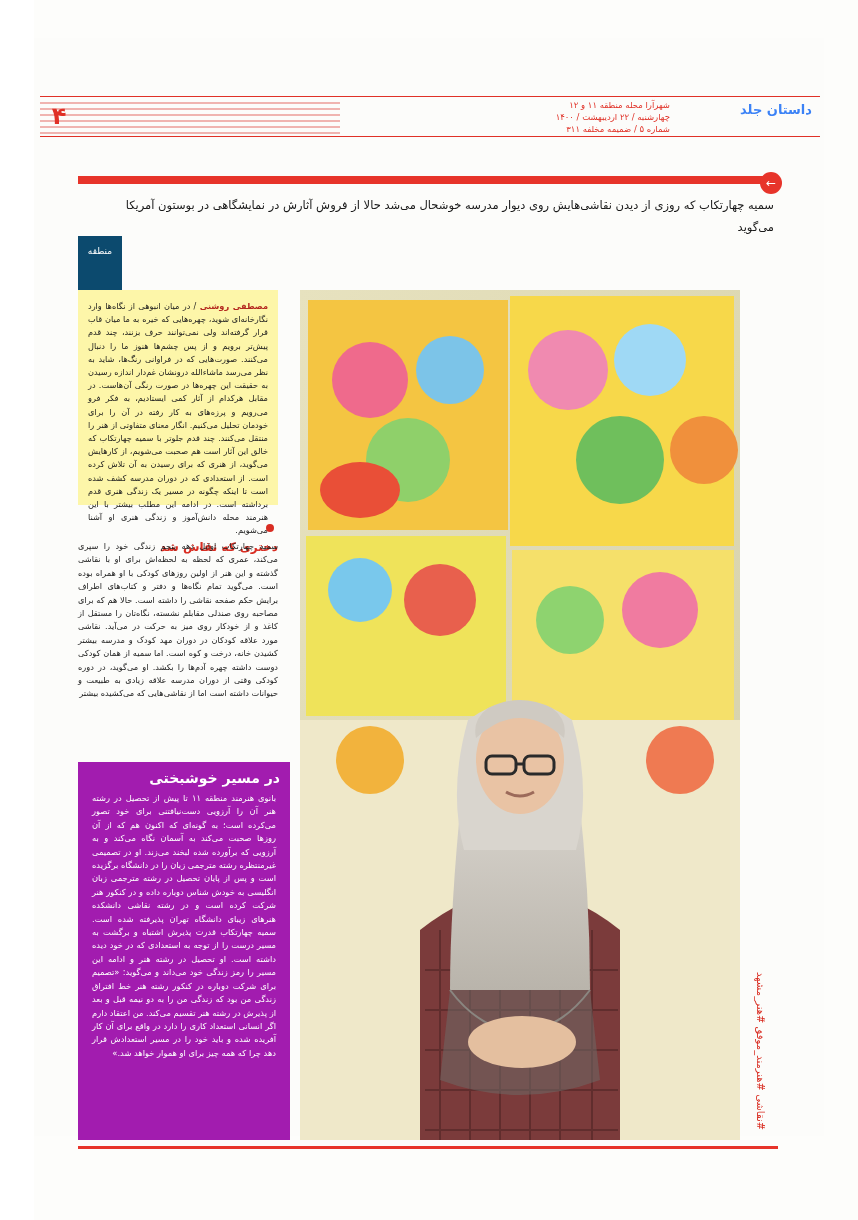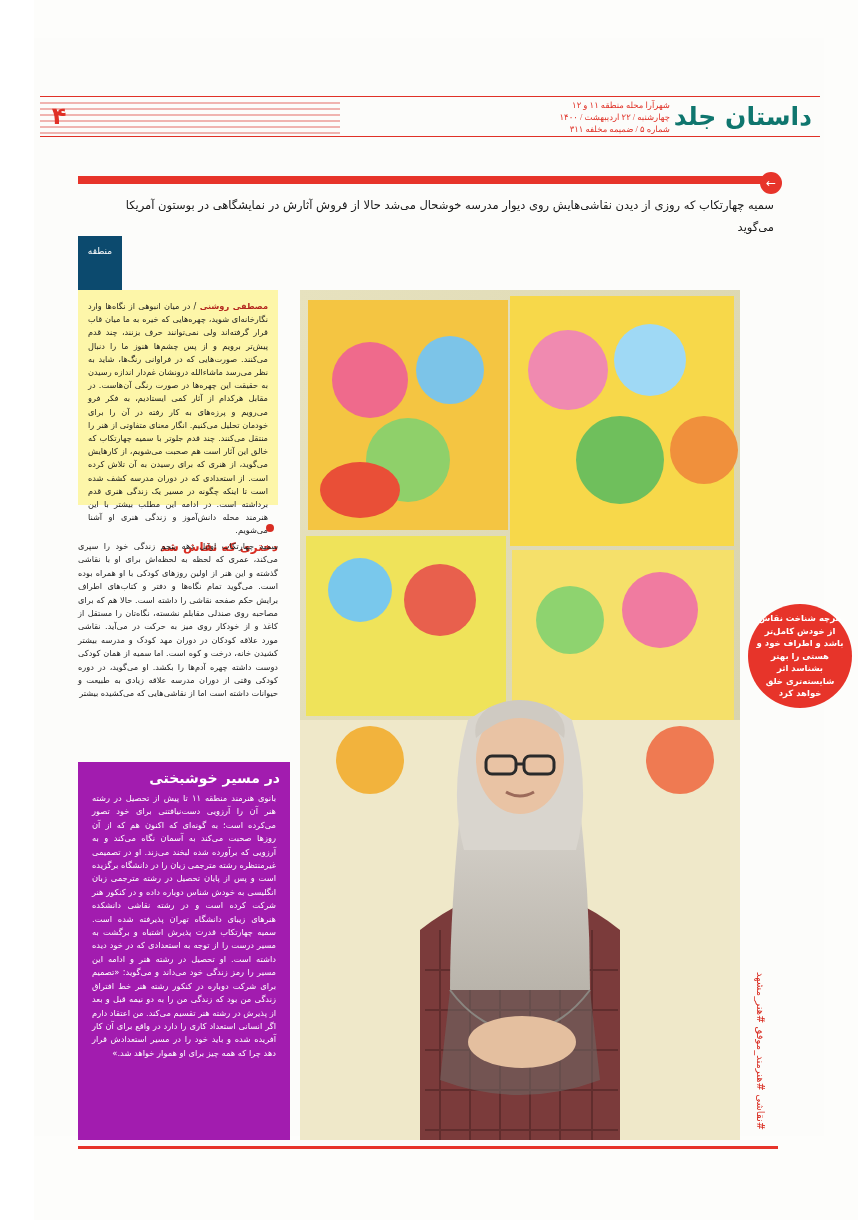--- a/index.html
+++ b/index.html
@@ -15,23 +15,23 @@
 
   
   .header{position:absolute;left:40px;top:96px;width:780px;height:44px;}
   .hdr-rule{position:absolute;left:0;top:0;width:780px;height:1px;background:#e03127;}
   .hdr-rule2{position:absolute;left:0;top:40px;width:780px;height:1px;background:#e03127;}
   .hdr-stripes{position:absolute;left:0;top:6px;width:300px;height:30px;}
   .hdr-stripes i{display:block;height:2px;background:#f0b4b0;margin-bottom:4px;}
   .page-num{position:absolute;left:6px;top:4px;width:26px;height:32px;color:#e03127;
             font-size:24px;font-weight:bold;text-align:center;line-height:32px;}
   .hdr-meta{position:absolute;right:150px;top:3px;width:250px;text-align:right;
-            color:#e03127;font-size:8.5px;line-height:12px;direction:rtl;font-family:Liberation Serif, serif;}
+            color:#e03127;font-size:8.5px;line-height:12px;direction:rtl;}
   .hdr-meta span{display:block;}
-  .hdr-title{position:absolute;right:8px;top:6px;color:#0f766e;font-size:25px;
+  .hdr-title{position:absolute;right:8px;top:6px;color:#3b82f6;font-size:13px;
              font-weight:bold;letter-spacing:-0.5px;}
 
   
   .art-band{position:absolute;left:78px;top:176px;width:700px;height:8px;background:#e7342a;}
   .back-circle{position:absolute;left:760px;top:172px;width:22px;height:22px;border-radius:50%;
                background:#e7342a;color:#fff;font-size:12px;line-height:22px;text-align:center;}
 
   .kicker{position:absolute;left:88px;top:194px;width:686px;text-align:right;direction:rtl;
           font-size:11.5px;line-height:22px;color:#1a1a1a;}
 
@@ -186,18 +186,17 @@
 
   <div class="sec1-dot"></div>
   <div class="sec1-title">دختری که نقاش شد</div>
   <div class="sec1-body">سمیه چهارتکاب اوایل دهه پنجم زندگی خود را سپری می‌کند، عمری که لحظه به لحظه‌اش برای او با نقاشی گذشته و این هنر از اولین روزهای کودکی با او همراه بوده است. می‌گوید تمام نگاه‌ها و دفتر و کتاب‌های اطراف برایش حکم صفحه نقاشی را داشته است. حالا هم که برای مصاحبه روی صندلی مقابلم نشسته، نگاه‌تان را مستقل از کاغذ و از خودکار روی میز به حرکت در می‌آید. نقاشی مورد علاقه کودکان در دوران مهد کودک و مدرسه بیشتر کشیدن خانه، درخت و کوه است. اما سمیه از همان کودکی دوست داشته چهره آدم‌ها را بکشد. او می‌گوید، در دوره کودکی وقتی از دوران مدرسه علاقه زیادی به طبیعت و حیوانات داشته است اما از نقاشی‌هایی که می‌کشیده بیشتر</div>
 
   <div class="redbox">
     <h3>در مسیر خوشبختی</h3>
     <p>بانوی هنرمند منطقه ۱۱ تا پیش از تحصیل در رشته هنر آن را آرزویی دست‌نیافتنی برای خود تصور می‌کرده است؛ به گونه‌ای که اکنون هم که از آن روزها صحبت می‌کند به آسمان نگاه می‌کند و به آرزویی که برآورده شده لبخند می‌زند. او در تصمیمی غیرمنتظره رشته مترجمی زبان را در دانشگاه برگزیده است و پس از پایان تحصیل در رشته مترجمی زبان انگلیسی به خودش شناس دوباره داده و در کنکور هنر شرکت کرده است و در رشته نقاشی دانشکده هنرهای زیبای دانشگاه تهران پذیرفته شده است. سمیه چهارتکاب قدرت پذیرش اشتباه و برگشت به مسیر درست را از توجه به استعدادی که در خود دیده داشته است. او تحصیل در رشته هنر و ادامه این مسیر را رمز زندگی خود می‌داند و می‌گوید: «تصمیم برای شرکت دوباره در کنکور رشته هنر خط افتراق زندگی من بود که زندگی من را به دو نیمه قبل و بعد از پذیرش در رشته هنر تقسیم می‌کند. من اعتقاد دارم اگر انسانی استعداد کاری را دارد در واقع برای آن کار آفریده شده و باید خود را در مسیر استعدادش قرار دهد چرا که همه چیز برای او هموار خواهد شد.»</p>
   </div>
 
-  <div class="circle">هرچه شناخت نقاش از خودش کامل‌تر باشد و اطراف خود و هستی را بهتر بشناسد اثر شایسته‌تری خلق خواهد کرد</div>
 
   <div class="tags">#نقاشی  #هنرمند_موفق  #هنر_مشهد</div>
 
   <div class="bottom-rule"></div>
 </div>
 
 </body></html>

